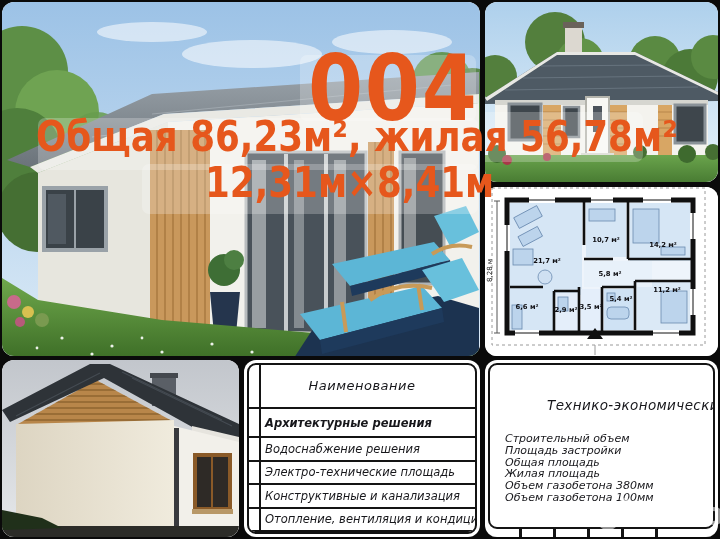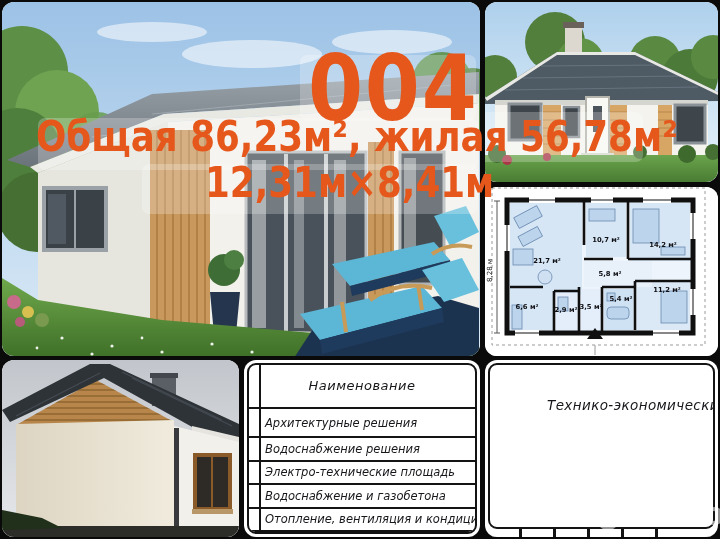--- a/index.html
+++ b/index.html
@@ -23,21 +23,21 @@
   #ov-line3{left:205px;top:162px;font-size:42px;transform:scaleX(.85);}
   
   .draft{font-style:italic;color:#17171b;}
   #spec-box{position:absolute;left:3px;top:3px;right:3px;bottom:3px;border:2px solid #141414;
     border-radius:9px;display:flex;flex-direction:column;overflow:hidden;background:#fff;}
   #spec-rule{position:absolute;left:10px;top:0;bottom:0;width:2px;background:#141414;}
   #spec-head{height:43px;display:flex;align-items:center;justify-content:center;
     font-size:13px;letter-spacing:.5px;}
   .spec-row{border-top:2px solid #141414;padding-left:16px;white-space:nowrap;overflow:hidden;
     font-size:11.5px;display:flex;align-items:center;}
-  .spec-row:nth-child(3){height:28px;} .spec-row{height:22px;}
+  .spec-row:nth-child(3){height:28px;font-weight:bold;} .spec-row{height:22px;}
   #spec-fill{flex:1;border-top:2px solid #141414;}
   
   #tech-box{position:absolute;left:3px;top:3px;right:3px;height:162px;border:2px solid #141414;
     border-radius:9px;overflow:hidden;background:#fff;}
   #tech-title{margin:32px 0 0 57px;font-size:13.5px;white-space:nowrap;letter-spacing:.4px;}
   #tech-items{margin:20px 0 0 15px;font-size:11px;line-height:11.8px;white-space:nowrap;}
   #tech-cells{position:absolute;left:3px;right:3px;bottom:0;height:8px;display:flex;gap:3px;background:#141414;}
   #tech-cells div{background:#fff;height:100%;}
   #tech-cells div:nth-child(-n+5){width:31px;flex:none;} #tech-cells div:last-child{flex:1;}
   
@@ -426,32 +426,40 @@
       <div class="spec-row">
           <span>Архитектурные решения</span>
         </div>
       <div class="spec-row">
           <span>Водоснабжение решения</span>
         </div>
       <div class="spec-row">
           <span>Электро-технические площадь</span>
         </div>
       <div class="spec-row">
-          <span>Водоснабжение и газобетона</span>
+          <span>Конструктивные и канализация</span>
         </div>
       <div class="spec-row">
           <span>Отопление, вентиляция и кондиционирование</span>
         </div>
       <div id="spec-fill"></div>
     </div>
   </div>
 
   <div class="cell" id="cell-tech">
     <div id="tech-box" class="draft">
       <div id="tech-title">Технико-экономические показатели</div>
+      <div id="tech-items">
+        <div>Строительный объем</div>
+        <div>Площадь застройки</div>
+        <div>Общая площадь</div>
+        <div>Жилая площадь</div>
+        <div>Объем газобетона 380мм</div>
+        <div>Объем газобетона 100мм</div>
+      </div>
     </div>
     <div id="tech-cells">
       <div></div>
         <div></div>
         <div></div>
         <div></div>
         <div></div>
         <div></div>
     </div>
   </div>

